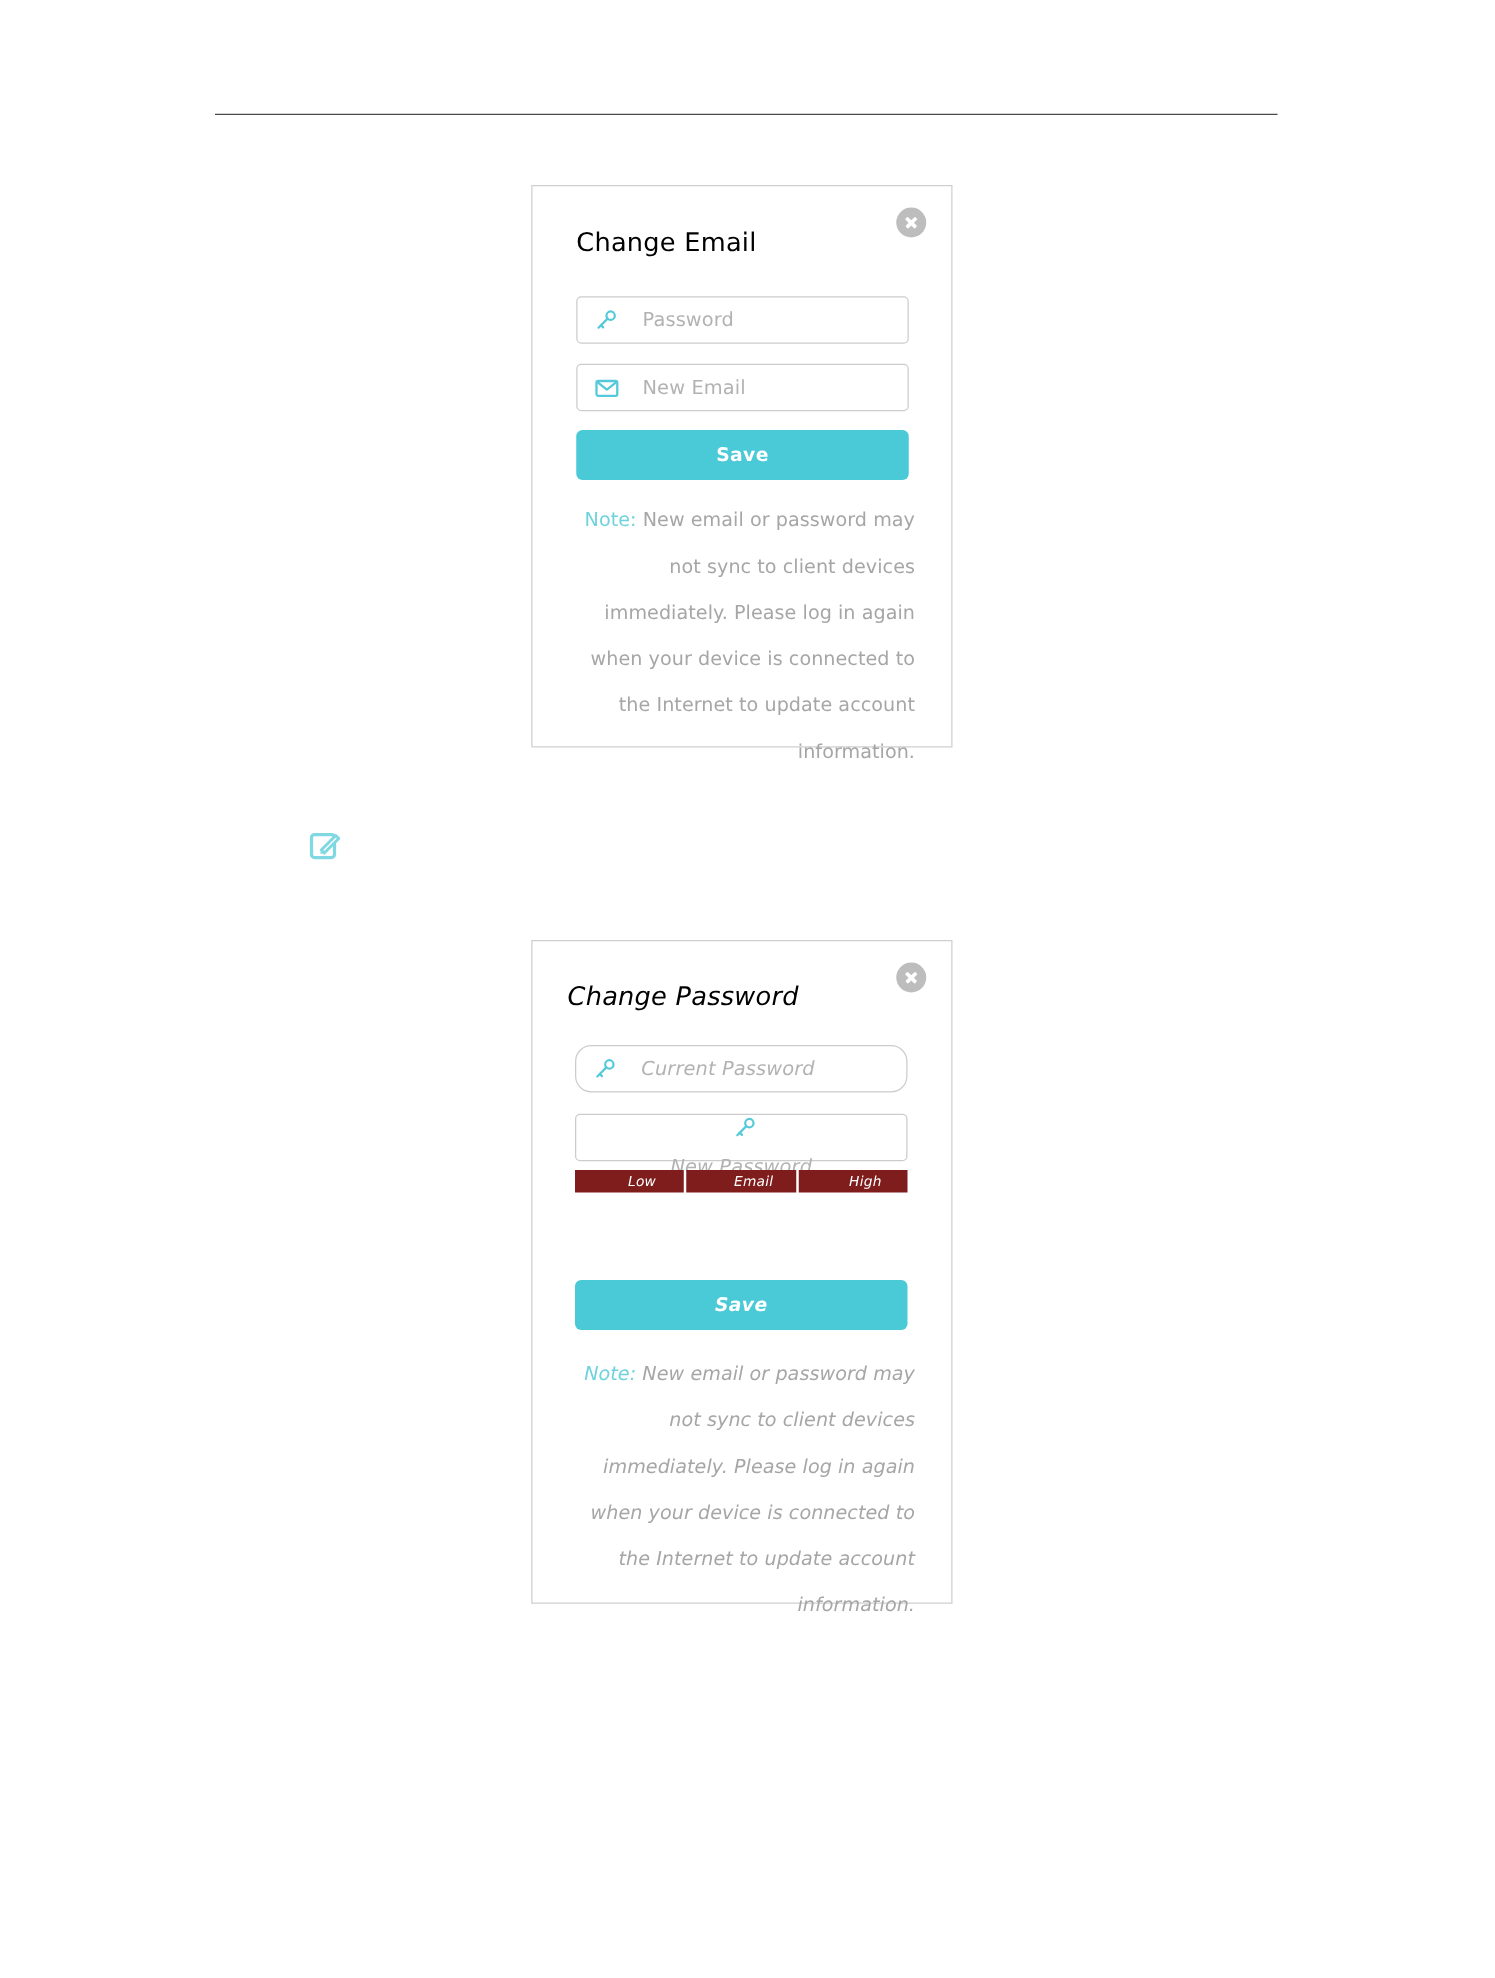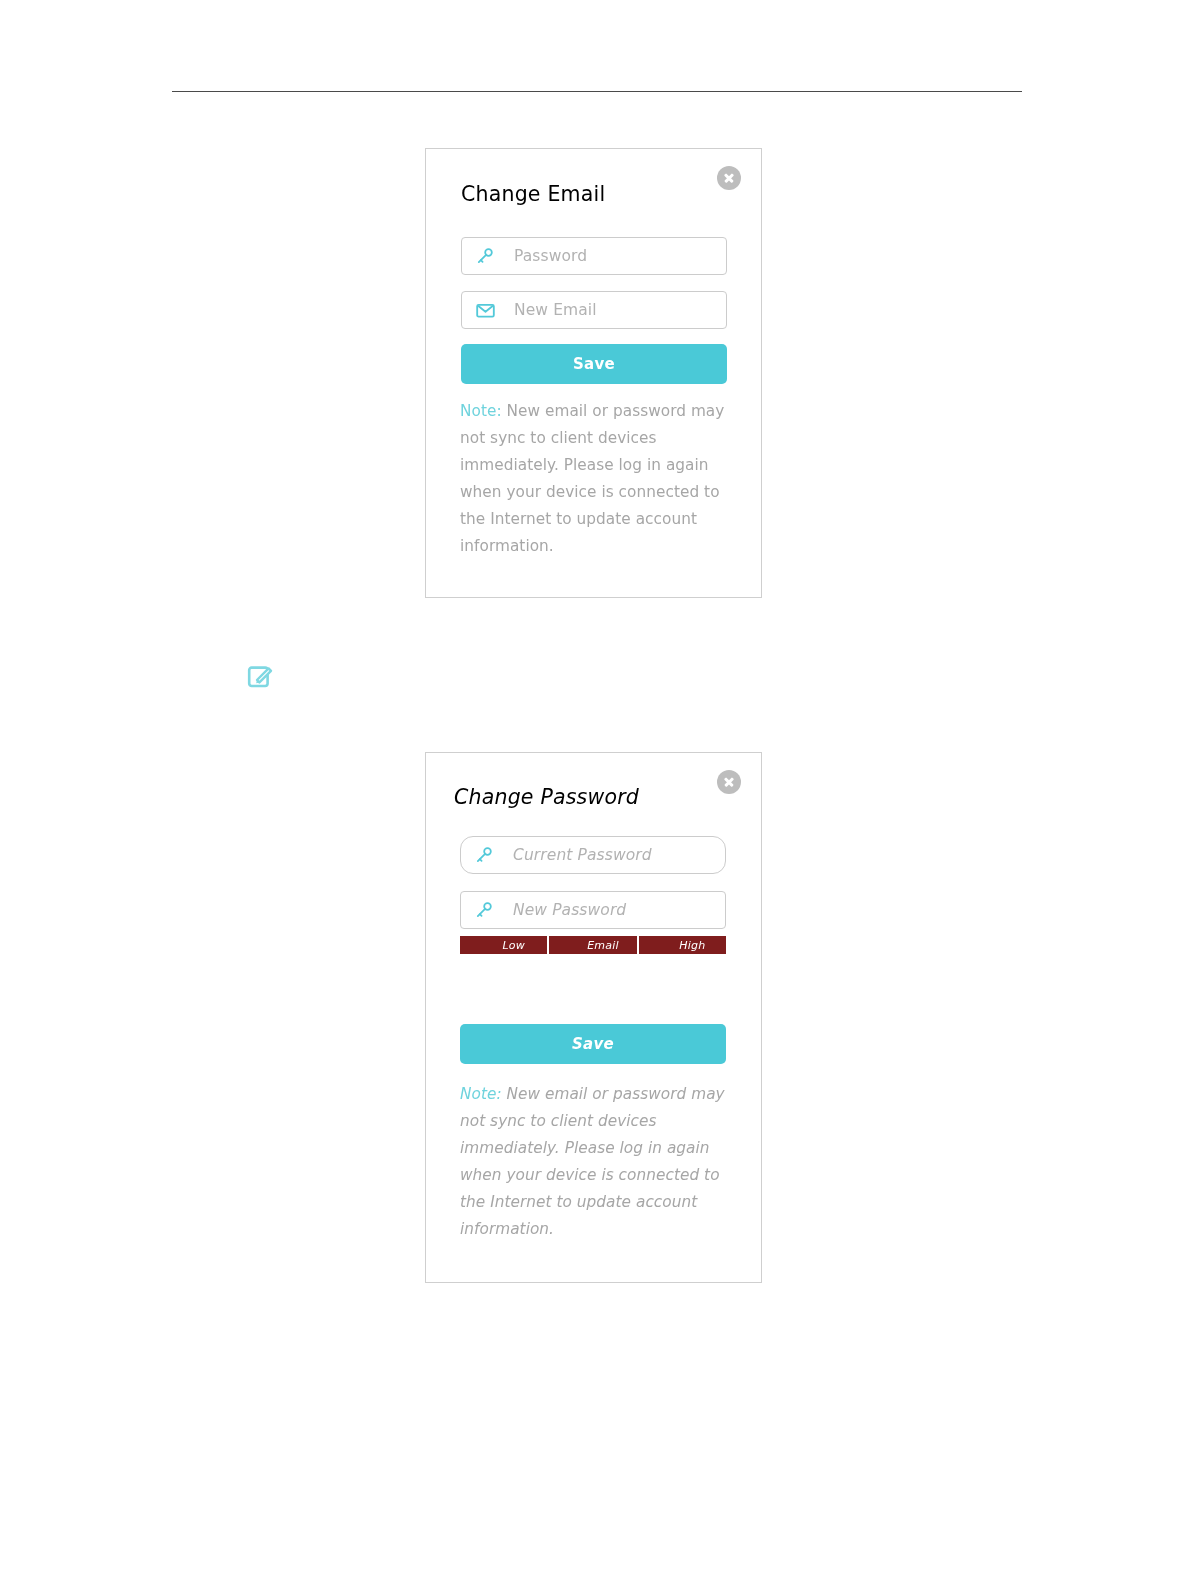--- a/index.html
+++ b/index.html
@@ -144,23 +144,24 @@
     letter-spacing: 0.2px;
     padding-left: 20px;
   }
 
   
   .note {
     position: absolute;
     left: 34px;
     width: 272px;
     font-size: 15.3px;
-    line-height: 27px;
+    line-height: 37px;
     color: #a6a6a6;
     letter-spacing: 0.05px;
+    text-align: right;
   }
   .note .note-label { color: #6fd3dd; }
 
   
   .edit-icon-wrap {
     position: absolute;
     left: 246px;
     top: 663px;
     width: 28px;
     height: 28px;
@@ -227,21 +228,21 @@
         <g fill="none" stroke="#53c9d9" stroke-width="2.1" stroke-linecap="round" stroke-linejoin="round">
           <circle cx="16.2" cy="7.8" r="4.0"></circle>
           <path d="M13.3 10.7 L4.6 19.4"></path>
           <path d="M7.0 17.0 L9.1 19.1"></path>
         </g>
       </svg>
     </span>
     <span class="f-ph">Current Password</span>
   </div>
 
-  <div class="field" style="top:138px;">
+  <div class="field" style="top:138px;flex-direction:column;">
     <span class="f-icon">
       <svg width="20" height="20" viewBox="0 0 24 24">
         <g fill="none" stroke="#53c9d9" stroke-width="2.1" stroke-linecap="round" stroke-linejoin="round">
           <circle cx="16.2" cy="7.8" r="4.0"></circle>
           <path d="M13.3 10.7 L4.6 19.4"></path>
           <path d="M7.0 17.0 L9.1 19.1"></path>
         </g>
       </svg>
     </span>
     <span class="f-ph">New Password</span>

